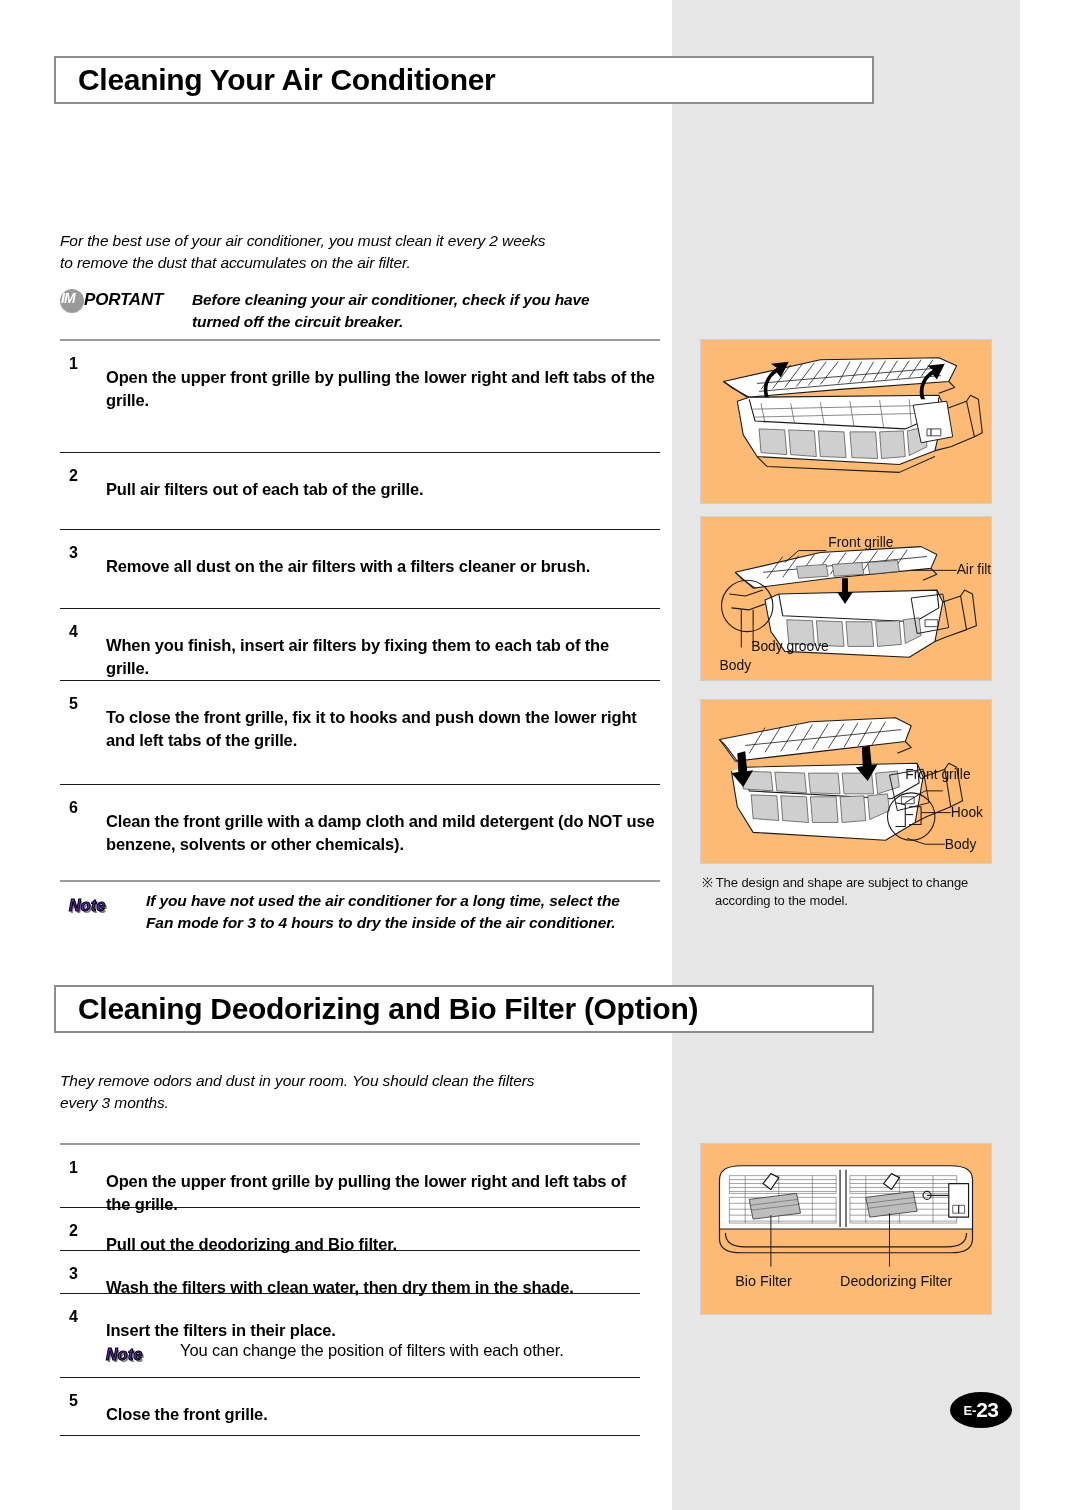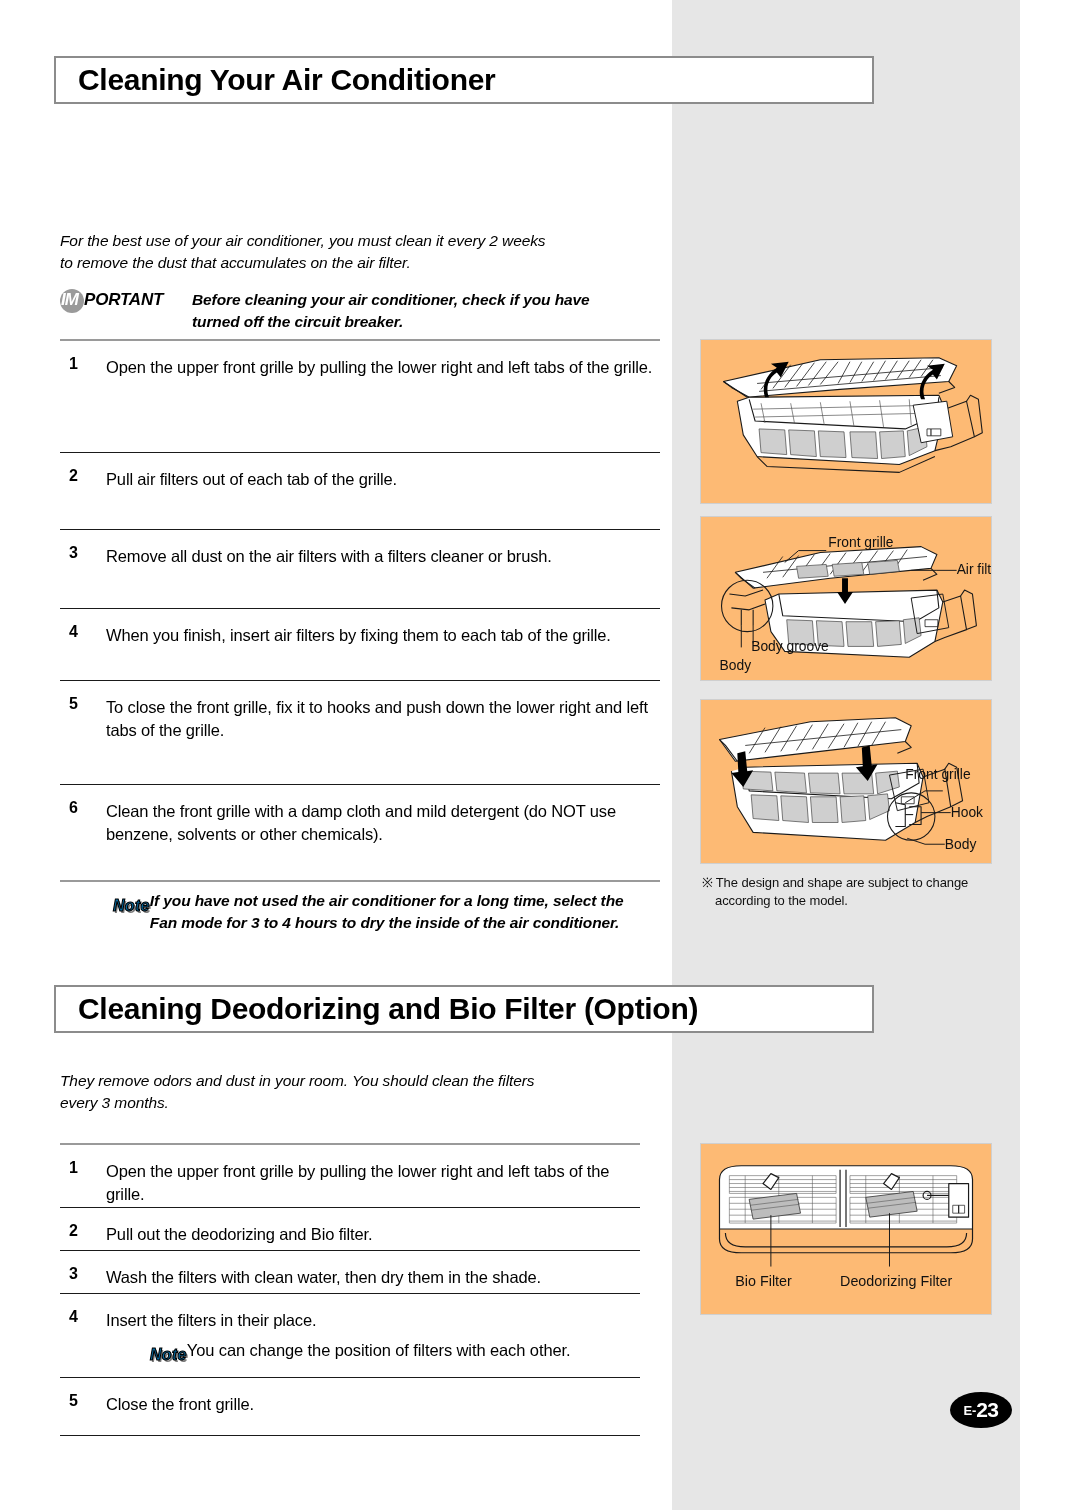--- a/index.html
+++ b/index.html
@@ -49,21 +49,21 @@
     position:relative;width:132px;flex:0 0 132px;
     font-size:17px;font-weight:bold;font-style:italic;
     letter-spacing:-0.3px;
     height:24px;
   }
   .imp-circle{
     position:absolute;left:0;top:0;width:24px;height:24px;border-radius:50%;
     background:#9a9a9a;
   }
   .imp-im{
-    position:absolute;left:1px;top:1px;color:#ffffff;font-size:17px;
+    position:absolute;left:1px;top:1px;color:#ffffff;font-size:14px;
     font-weight:bold;font-style:italic;letter-spacing:-1px;
   }
   .imp-rest{
     position:absolute;left:24px;top:1px;color:#000;font-size:17px;
     font-weight:bold;font-style:italic;letter-spacing:-0.2px;
   }
   .important-text{
     flex:1;font-size:15.5px;font-weight:bold;font-style:italic;
     line-height:1.45;letter-spacing:-0.1px;
   }
@@ -74,39 +74,38 @@
     display:flex;align-items:flex-start;
     border-top:1.6px solid #1a1a1a;
     box-sizing:border-box;
   }
   .step.first{border-top:2.2px solid #9a9a9a;}
   .step-num{
     flex:0 0 46px;font-size:16px;font-weight:bold;
     padding-top:14px;padding-left:9px;box-sizing:border-box;
   }
   .step-text{
-    flex:1;font-size:16.5px;line-height:1.37;padding-top:15px;
-    letter-spacing:-0.15px;padding-right:4px;
+    flex:1;font-size:16.5px;line-height:1.37;padding-top:25px;
+    letter-spacing:-0.15px;padding-right:4px;font-weight:bold;
   }
 
   
   .note-row{
     display:flex;align-items:flex-start;
     border-top:2.2px solid #9a9a9a;
   }
   .note-label{
     flex:0 0 86px;padding-top:15px;padding-left:9px;box-sizing:border-box;
   }
   .note-word{
     font-size:16px;font-weight:bold;font-style:italic;
-    color:#0369a1;
+    color:#6d28d9;
     -webkit-text-stroke:1.1px #000;
     text-shadow:1.6px 1.6px 0 #7d7d7d;
     letter-spacing:0.3px;
-    margin-left:44px;
   }
   .note-text{
     flex:1;font-size:15.5px;font-weight:bold;font-style:italic;
     line-height:1.45;padding-top:8px;letter-spacing:-0.1px;
   }
   .note-row.plain .note-text{
     font-weight:normal;font-style:normal;font-size:16.5px;
   }
   .note-row.inline{border-top:none;}
 

